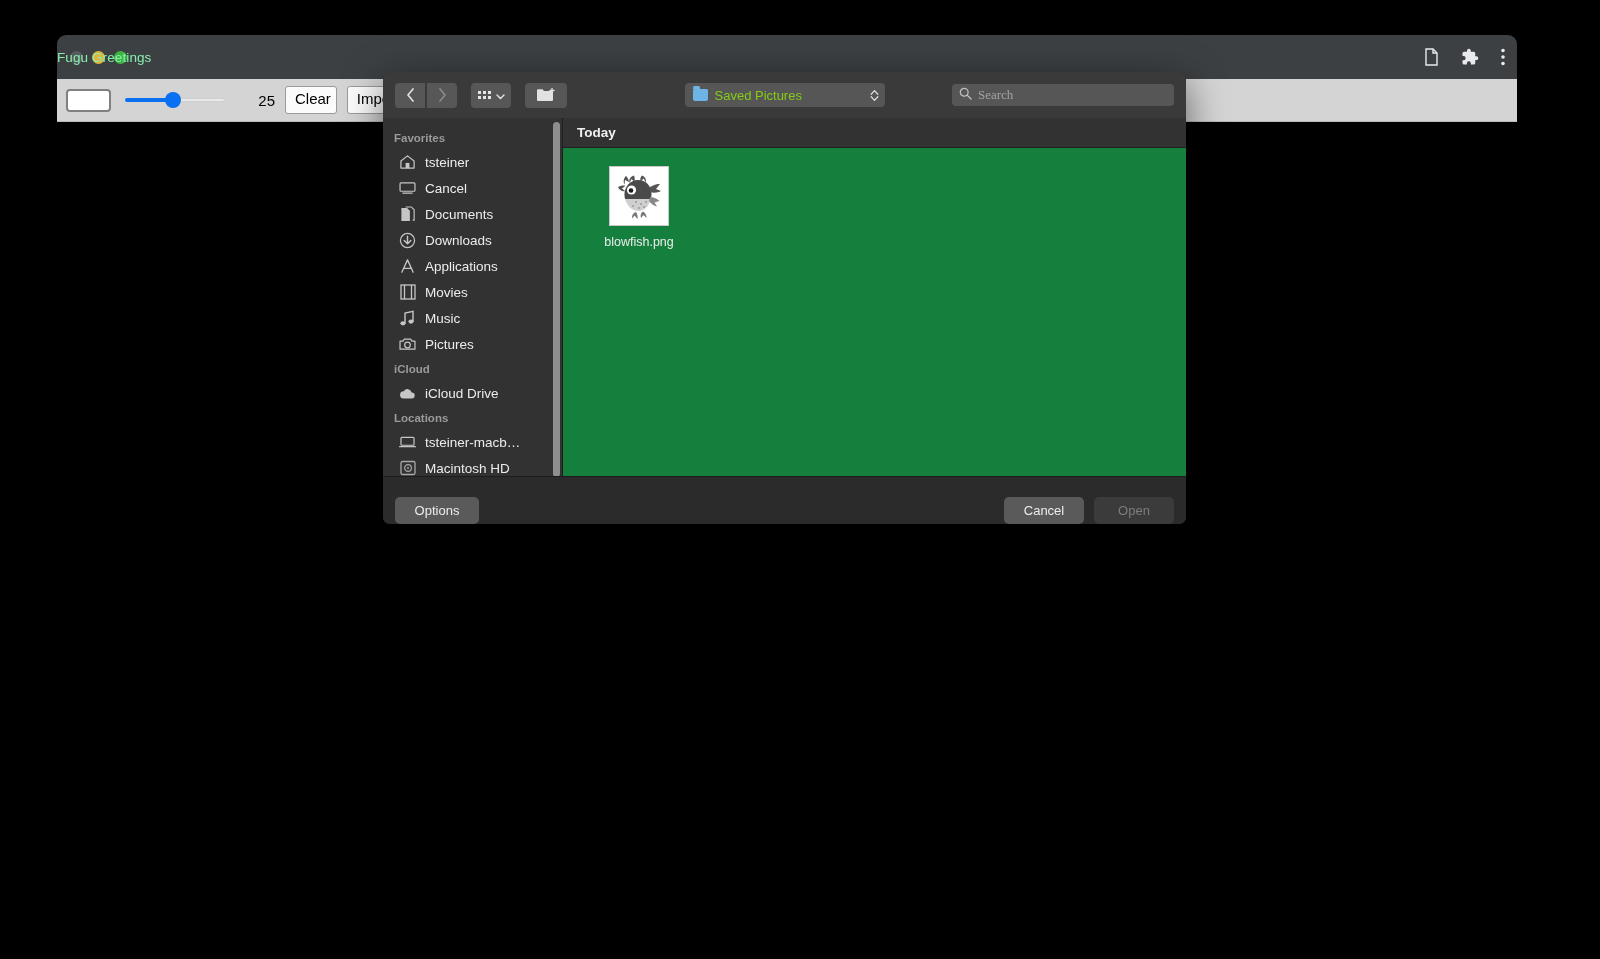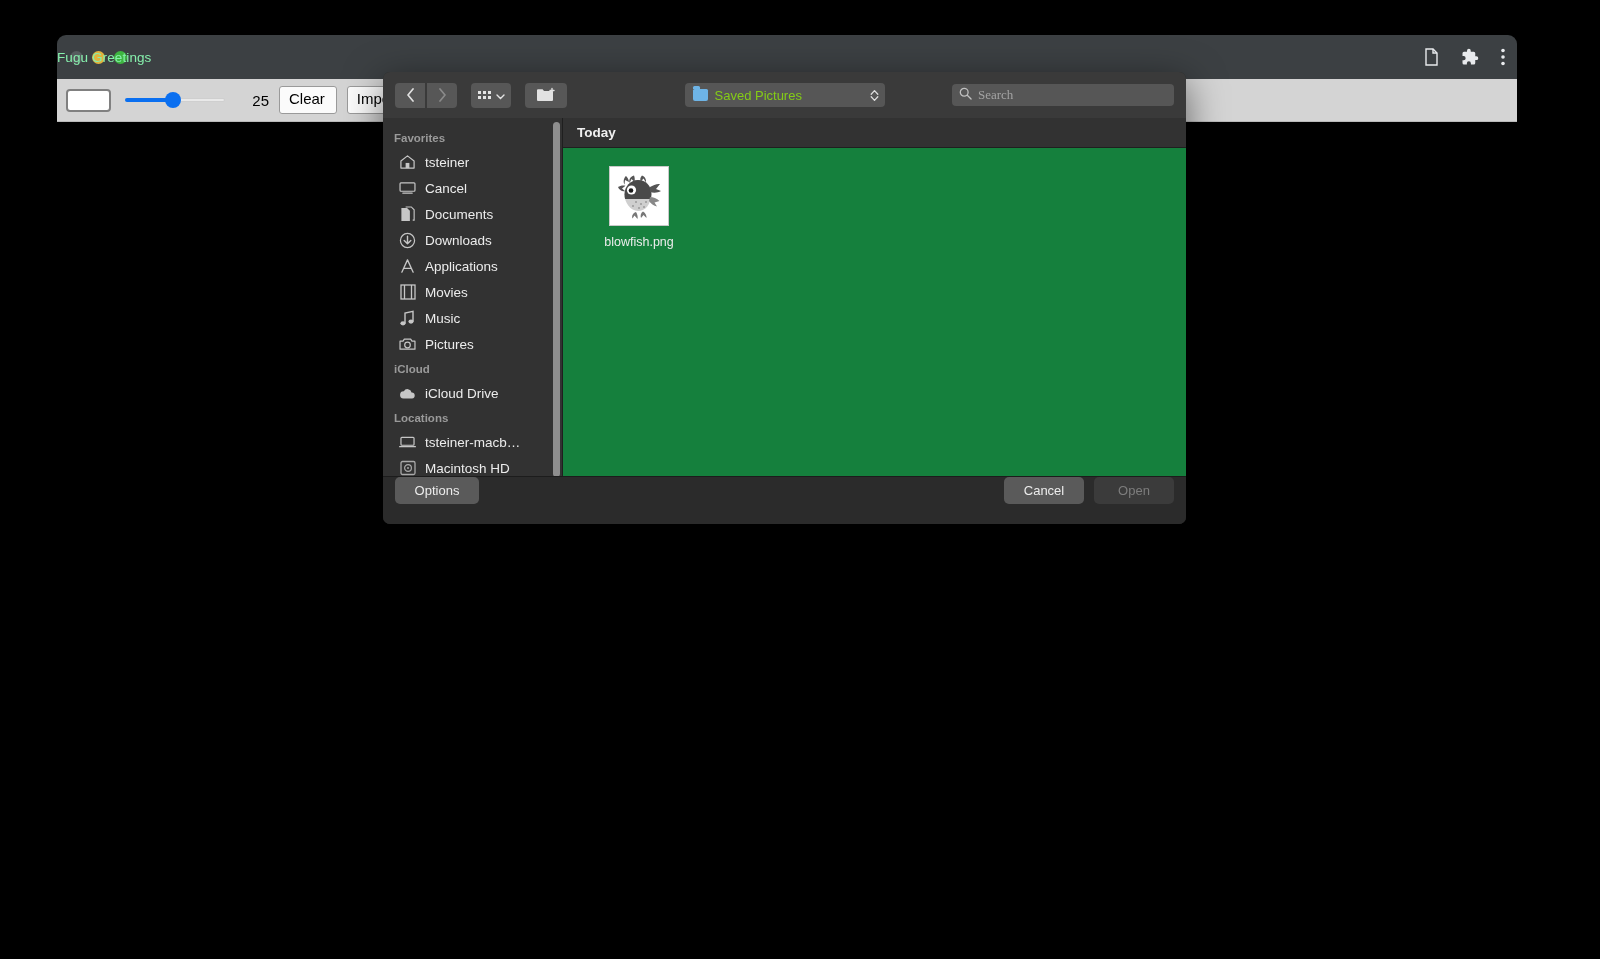--- a/index.html
+++ b/index.html
@@ -95,31 +95,31 @@
   }
   .slider-thumb {
     position: absolute;
     left: 40%;
     width: 16px; height: 16px;
     border-radius: 50%;
     background: #0a6ff0;
   }
   .slider-value {
     font-size: 15px; color: #000;
-    margin-left: 14px; min-width: 20px;
+    margin-left: 20px; min-width: 20px;
     text-align: right;
   }
   .app-btn {
     font-family: "Liberation Sans", sans-serif;
     font-size: 15px;
     color: #000;
     background: #fbfbfb;
     border: 1px solid #9a9a9a;
     border-radius: 3px;
-    padding: 3px 11px 4px 9px;
+    padding: 3px 5px 4px 9px;
     line-height: 1.25;
   }
 
   .canvas-area {
     position: absolute;
     left: 0; right: 0;
     top: 88px; bottom: 0;
     background: #000;
   }
 
@@ -311,21 +311,21 @@
     font-size: 12.5px;
     color: #ececec;
     white-space: nowrap;
   }
 
   .fd-footer {
     height: 48px;
     background: #2b2b2b;
     border-top: 1px solid #1c1c1c;
     display: flex;
-    align-items: flex-start;
+    align-items: flex-end;
     padding: 0 12px;
     flex-shrink: 0;
     gap: 24px;
   }
   .fd-btn {
     font-family: "Liberation Sans", sans-serif;
     font-size: 13px;
     color: #ececec;
     background: #5a5a5a;
     border: none;

